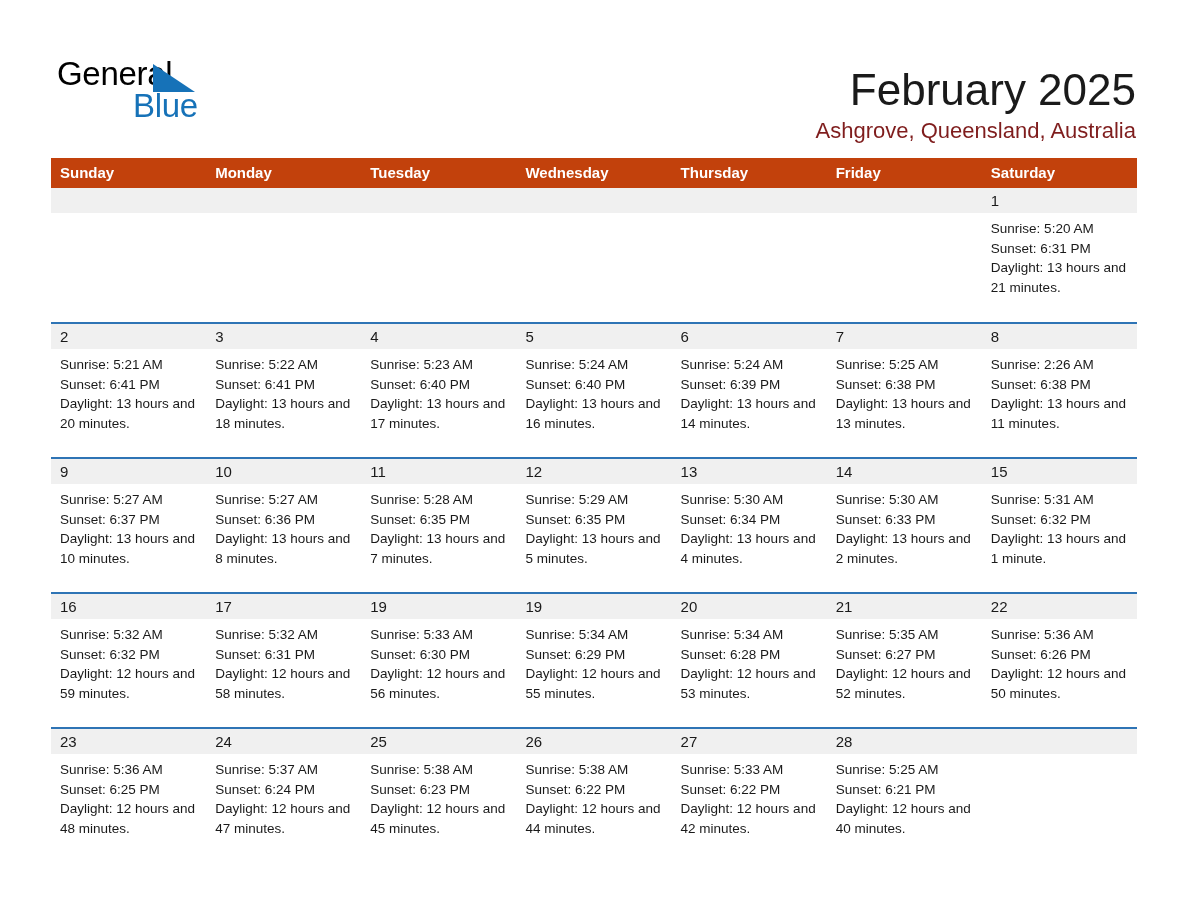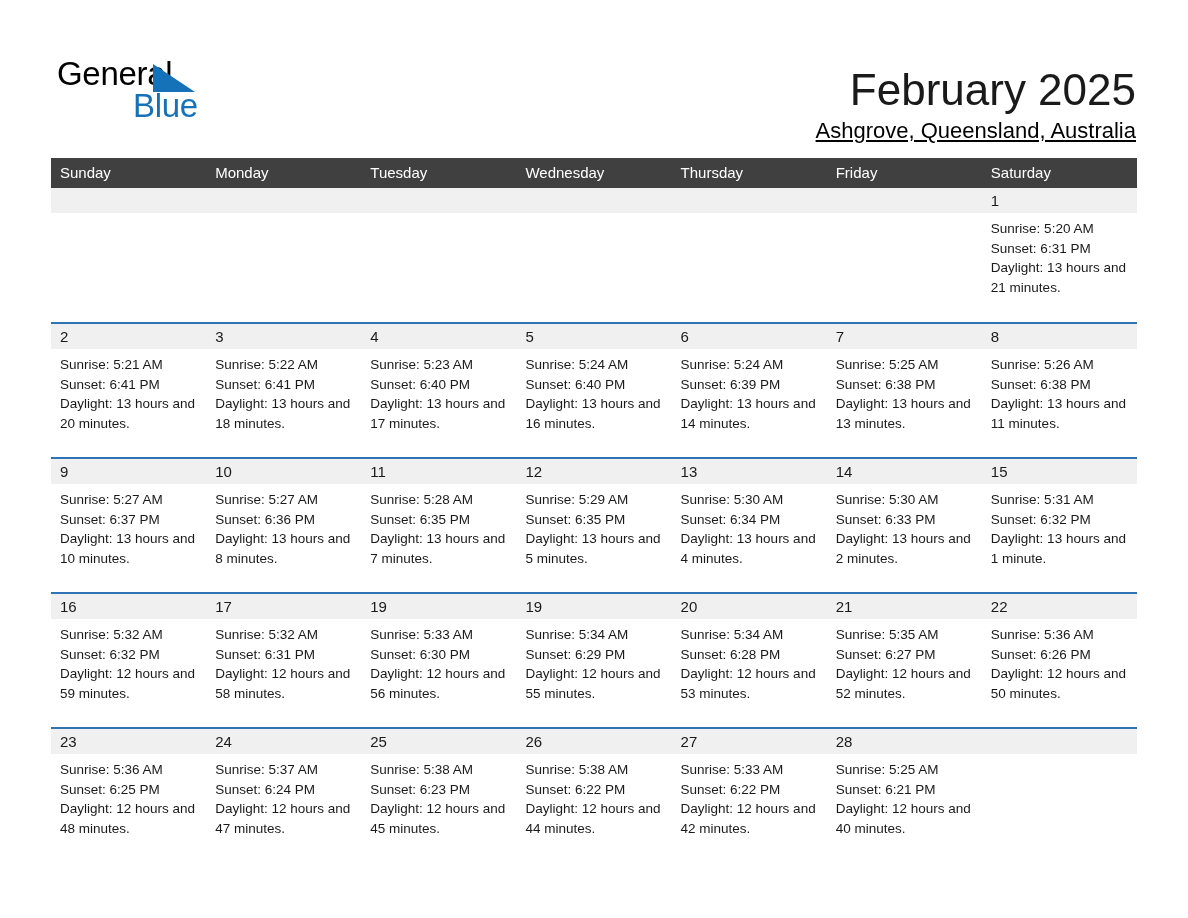--- a/index.html
+++ b/index.html
@@ -72,39 +72,38 @@
     color: #1a1a1a;
     text-align: right;
     white-space: nowrap;
     margin-top: 13px;
   }
   .subtitle {
     position: absolute;
     right: 52px;
     top: 118px;
     font-size: 22px;
-    color: #000000;
+    color: #7f1d1d;
     text-align: right;
     white-space: nowrap;
-    text-decoration: underline;
   }
 
   
   .cal {
     position: absolute;
     left: 51px;
     top: 158px;
     width: 1086px;
     border-collapse: collapse;
     table-layout: fixed;
   }
   .cal th {
-    background: #404040;
+    background: #c2410c;
     color: #ffffff;
-    font-weight: normal;
+    font-weight: bold;
     font-size: 15px;
     text-align: left;
     padding: 6px 0 7px 9px;
     height: 17px;
     box-sizing: border-box;
     border: none;
   }
   .cal td {
     vertical-align: top;
     padding: 0;
@@ -243,21 +242,21 @@
             <div class="daynum">7</div>
             <div class="info">
               <div>Sunrise: 5:25 AM</div>
               <div>Sunset: 6:38 PM</div>
               <div class="daylight">Daylight: 13 hours and 13 minutes.</div>
             </div>
           </td>
           <td>
             <div class="daynum">8</div>
             <div class="info">
-              <div>Sunrise: 5:26 AM</div>
+              <div>Sunrise: 2:26 AM</div>
               <div>Sunset: 6:38 PM</div>
               <div class="daylight">Daylight: 13 hours and 11 minutes.</div>
             </div>
           </td>
         </tr>
         <tr class="week">
           <td>
             <div class="daynum">9</div>
             <div class="info">
               <div>Sunrise: 5:27 AM</div>

